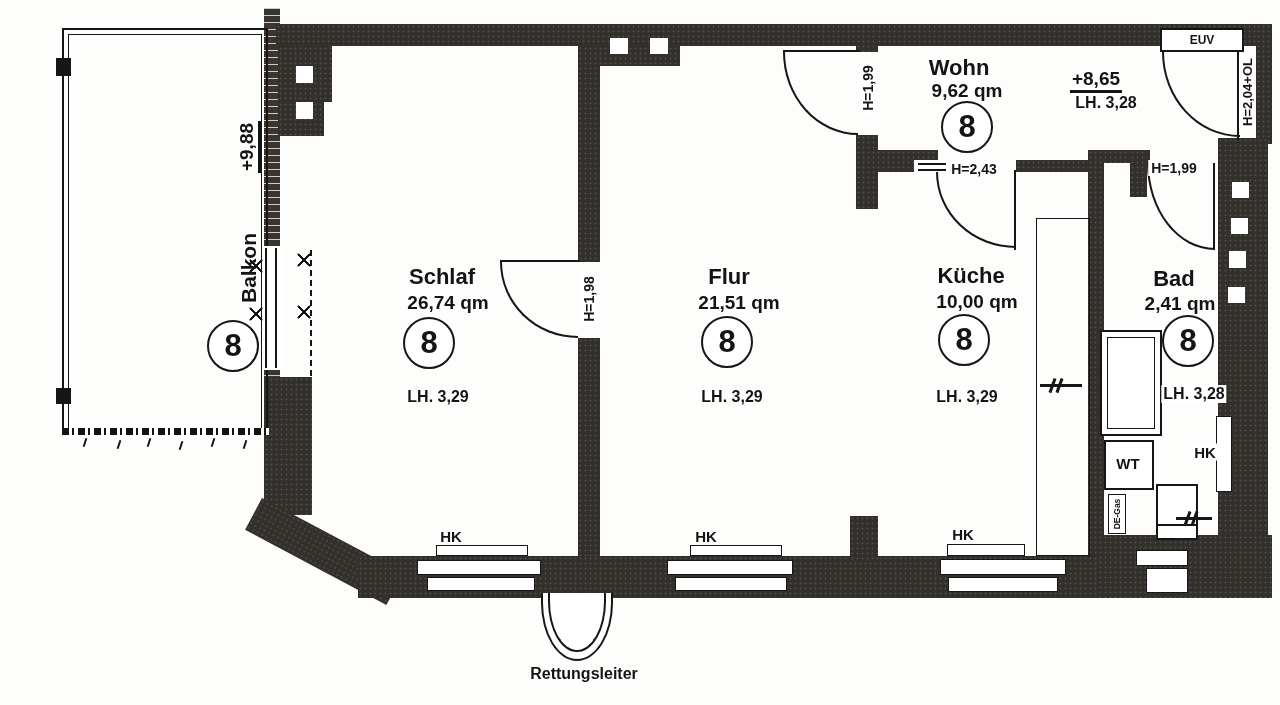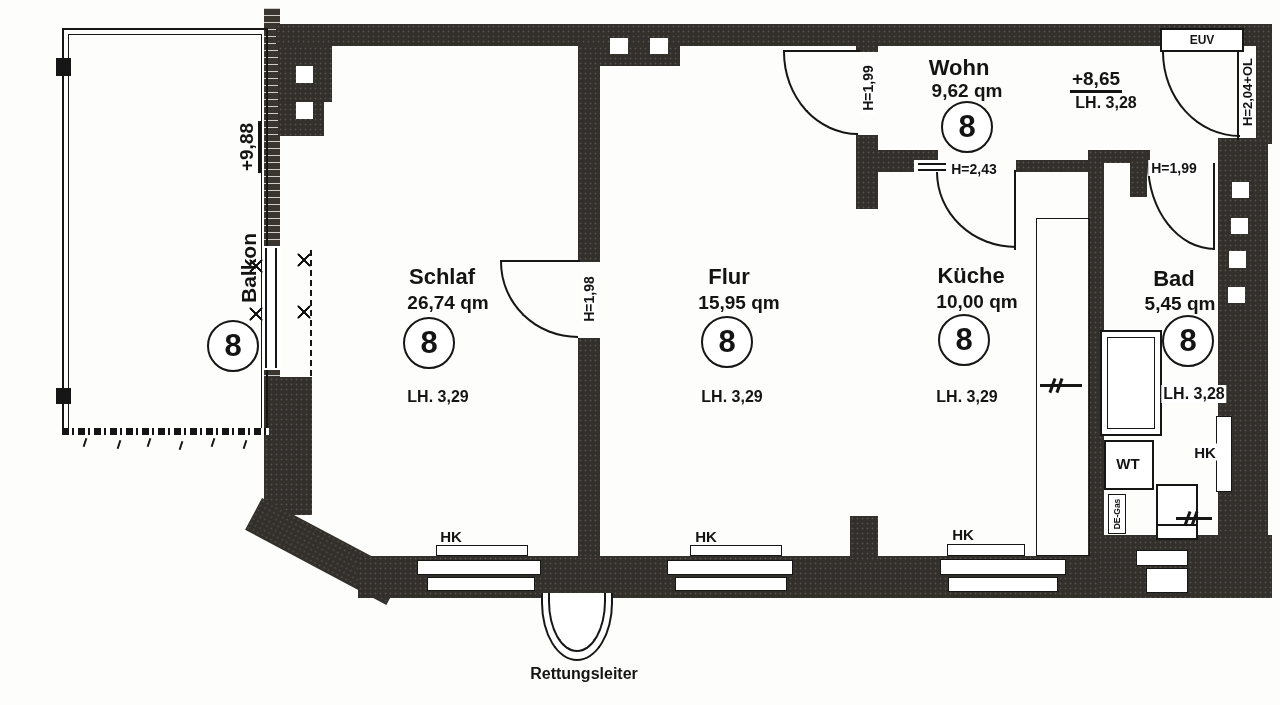--- a/index.html
+++ b/index.html
@@ -164,31 +164,31 @@
   <div class="vlbl" style="left:248px;top:268px;font-size:21px;">Balkon</div>
   <div class="vlbl u" style="left:249px;top:147px;font-size:19px;">+9,88</div>
   <div class="circ" style="left:207px;top:320px;">8</div>
 
   <div class="lbl" style="left:442px;top:277px;font-size:22px;">Schlaf</div>
   <div class="lbl" style="left:448px;top:302px;font-size:19px;">26,74 qm</div>
   <div class="circ" style="left:403px;top:317px;">8</div>
   <div class="lbl" style="left:438px;top:397px;font-size:16px;">LH. 3,29</div>
 
   <div class="lbl" style="left:729px;top:277px;font-size:22px;">Flur</div>
-  <div class="lbl" style="left:739px;top:302px;font-size:19px;">15,95 qm</div>
+  <div class="lbl" style="left:739px;top:302px;font-size:19px;">21,51 qm</div>
   <div class="circ" style="left:701px;top:316px;">8</div>
   <div class="lbl" style="left:732px;top:397px;font-size:16px;">LH. 3,29</div>
 
   <div class="lbl" style="left:971px;top:276px;font-size:22px;">Küche</div>
   <div class="lbl" style="left:977px;top:301px;font-size:19px;">10,00 qm</div>
   <div class="circ" style="left:938px;top:314px;">8</div>
   <div class="lbl" style="left:967px;top:397px;font-size:16px;">LH. 3,29</div>
 
   <div class="lbl" style="left:1174px;top:279px;font-size:22px;">Bad</div>
-  <div class="lbl" style="left:1180px;top:303px;font-size:19px;">5,45 qm</div>
+  <div class="lbl" style="left:1180px;top:303px;font-size:19px;">2,41 qm</div>
   <div class="circ" style="left:1162px;top:315px;">8</div>
   <div class="lbl" style="left:1194px;top:394px;font-size:16px;background:#fff;padding:1px 2px;">LH. 3,28</div>
 
   <div class="lbl" style="left:959px;top:68px;font-size:22px;">Wohn</div>
   <div class="lbl" style="left:967px;top:90px;font-size:19px;">9,62 qm</div>
   <div class="circ" style="left:941px;top:101px;">8</div>
   <div class="lbl u" style="left:1096px;top:81px;font-size:19px;">+8,65</div>
   <div class="lbl" style="left:1106px;top:103px;font-size:16px;">LH. 3,28</div>
 
   <div class="vlbl wbg" style="left:589px;top:299px;font-size:14px;">H=1,98</div>

